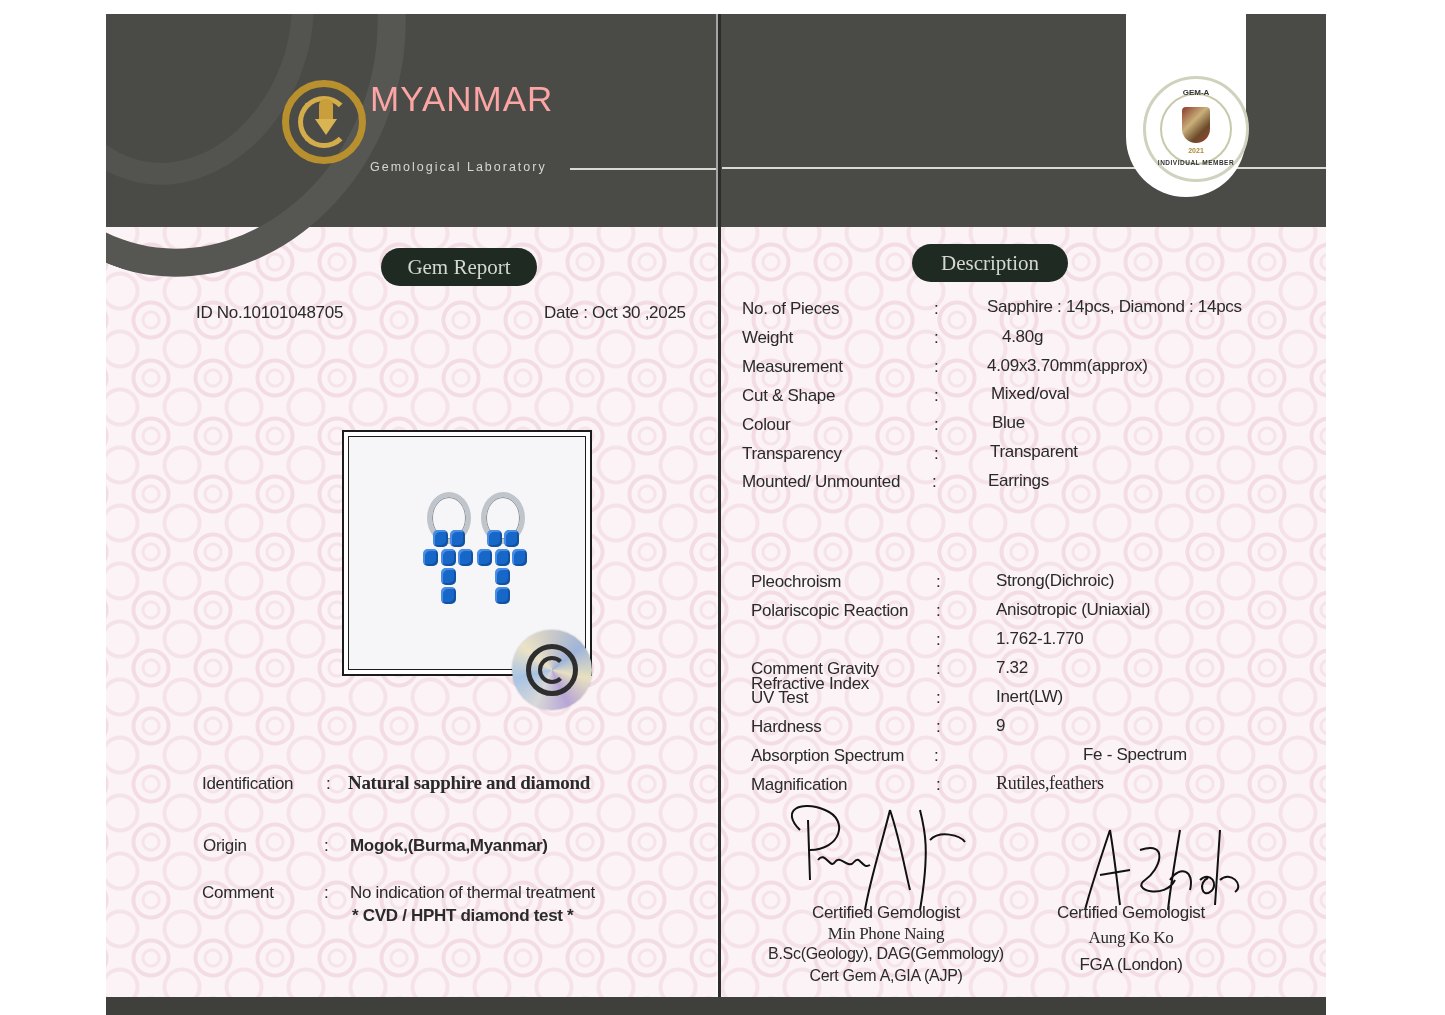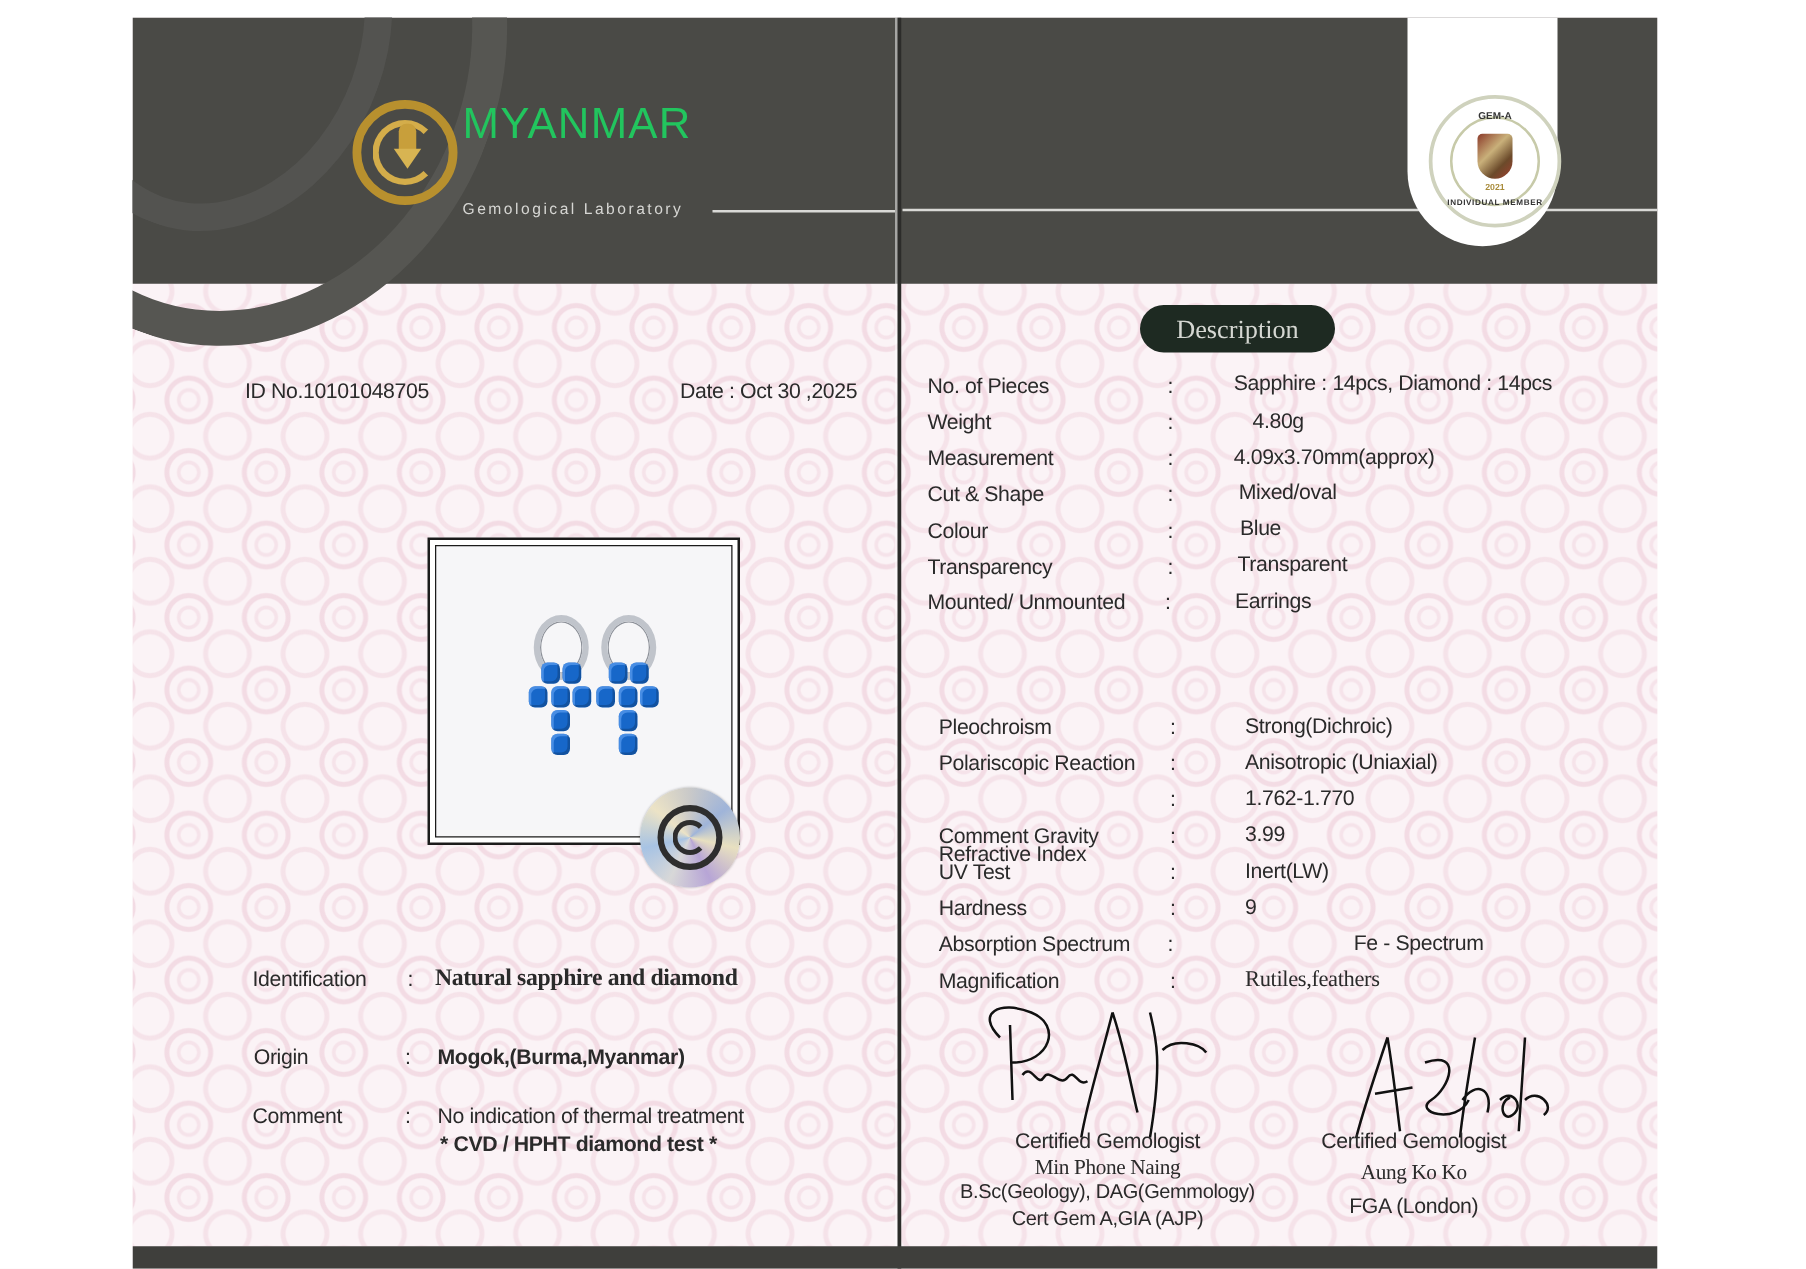--- a/index.html
+++ b/index.html
@@ -57,21 +57,21 @@
     border:5px solid #d4ad4a; border-right-color:transparent; box-sizing:border-box;
   }
   .logo .gem {
     position:absolute; left:26px; top:32px; width:0; height:0;
     border-left:11px solid transparent; border-right:11px solid transparent; border-top:16px solid #d8b452;
   }
   .logo .scope {
     position:absolute; left:30px; top:12px; width:14px; height:22px; background:#c89f3b; border-radius:6px 6px 2px 2px;
   }
   .brand1, .brand2 {
-    position:absolute; left:264px; color:#22c55e; font-size:35px; letter-spacing:1px; line-height:1;
+    position:absolute; left:264px; color:#fca5a5; font-size:35px; letter-spacing:1px; line-height:1;
   }
   .brand1 { top:67px; }
   .brand2 { top:105px; }
   .brand3 {
     position:absolute; left:264px; top:146px; color:#d6d6d3; font-size:12.5px; letter-spacing:2px;
   }
   .badge-tab {
     position:absolute; left:1020px; top:0; width:120px; height:183px; background:#ffffff;
     border-radius:0 0 60px 60px;
   }
@@ -155,20 +155,21 @@
       <div class="t1">GEM-A</div>
       <div class="crest"></div>
       <div class="t2">2021</div>
       <div class="t3">INDIVIDUAL MEMBER</div>
     </div>
   </div>
 
   <div class="fold"></div>
   <div class="footer"></div>
 
+  <div class="pill" style="left:275px; top:234px; width:156px;">Gem Report</div>
   <div class="t" style="left:90px; top:289px; font-size:17px;">ID No.10101048705</div>
   <div class="t" style="left:438px; top:289px; font-size:17px;">Date : Oct 30 ,2025</div>
 
   <div class="photo-frame">
     <div class="inner">
       <div class="earring" style="left:78px; top:55px;">
         <div class="hoop" style="left:0; top:0;"></div>
         <div class="stone" style="left:6px; top:38px;"></div>
         <div class="stone" style="left:23px; top:38px;"></div>
         <div class="stone" style="left:-4px; top:57px;"></div>
@@ -260,21 +261,21 @@
       <div class="t" style="left:890px; top:586px;">Anisotropic (Uniaxial)</div>
     </div>
     <div>
       <div class="t" style="left:645px; top:616px;margin-top:44px;">Refractive Index</div>
       <div class="t" style="left:830px; top:616px;">:</div>
       <div class="t" style="left:890px; top:615px;">1.762-1.770</div>
     </div>
     <div>
       <div class="t" style="left:645px; top:645px;">Comment Gravity</div>
       <div class="t" style="left:830px; top:645px;">:</div>
-      <div class="t" style="left:890px; top:644px;">3.99</div>
+      <div class="t" style="left:890px; top:644px;">7.32</div>
     </div>
     <div>
       <div class="t" style="left:645px; top:674px;">UV Test</div>
       <div class="t" style="left:830px; top:674px;">:</div>
       <div class="t" style="left:890px; top:673px;">Inert(LW)</div>
     </div>
     <div>
       <div class="t" style="left:645px; top:703px;">Hardness</div>
       <div class="t" style="left:830px; top:703px;">:</div>
       <div class="t" style="left:890px; top:702px;">9</div>

